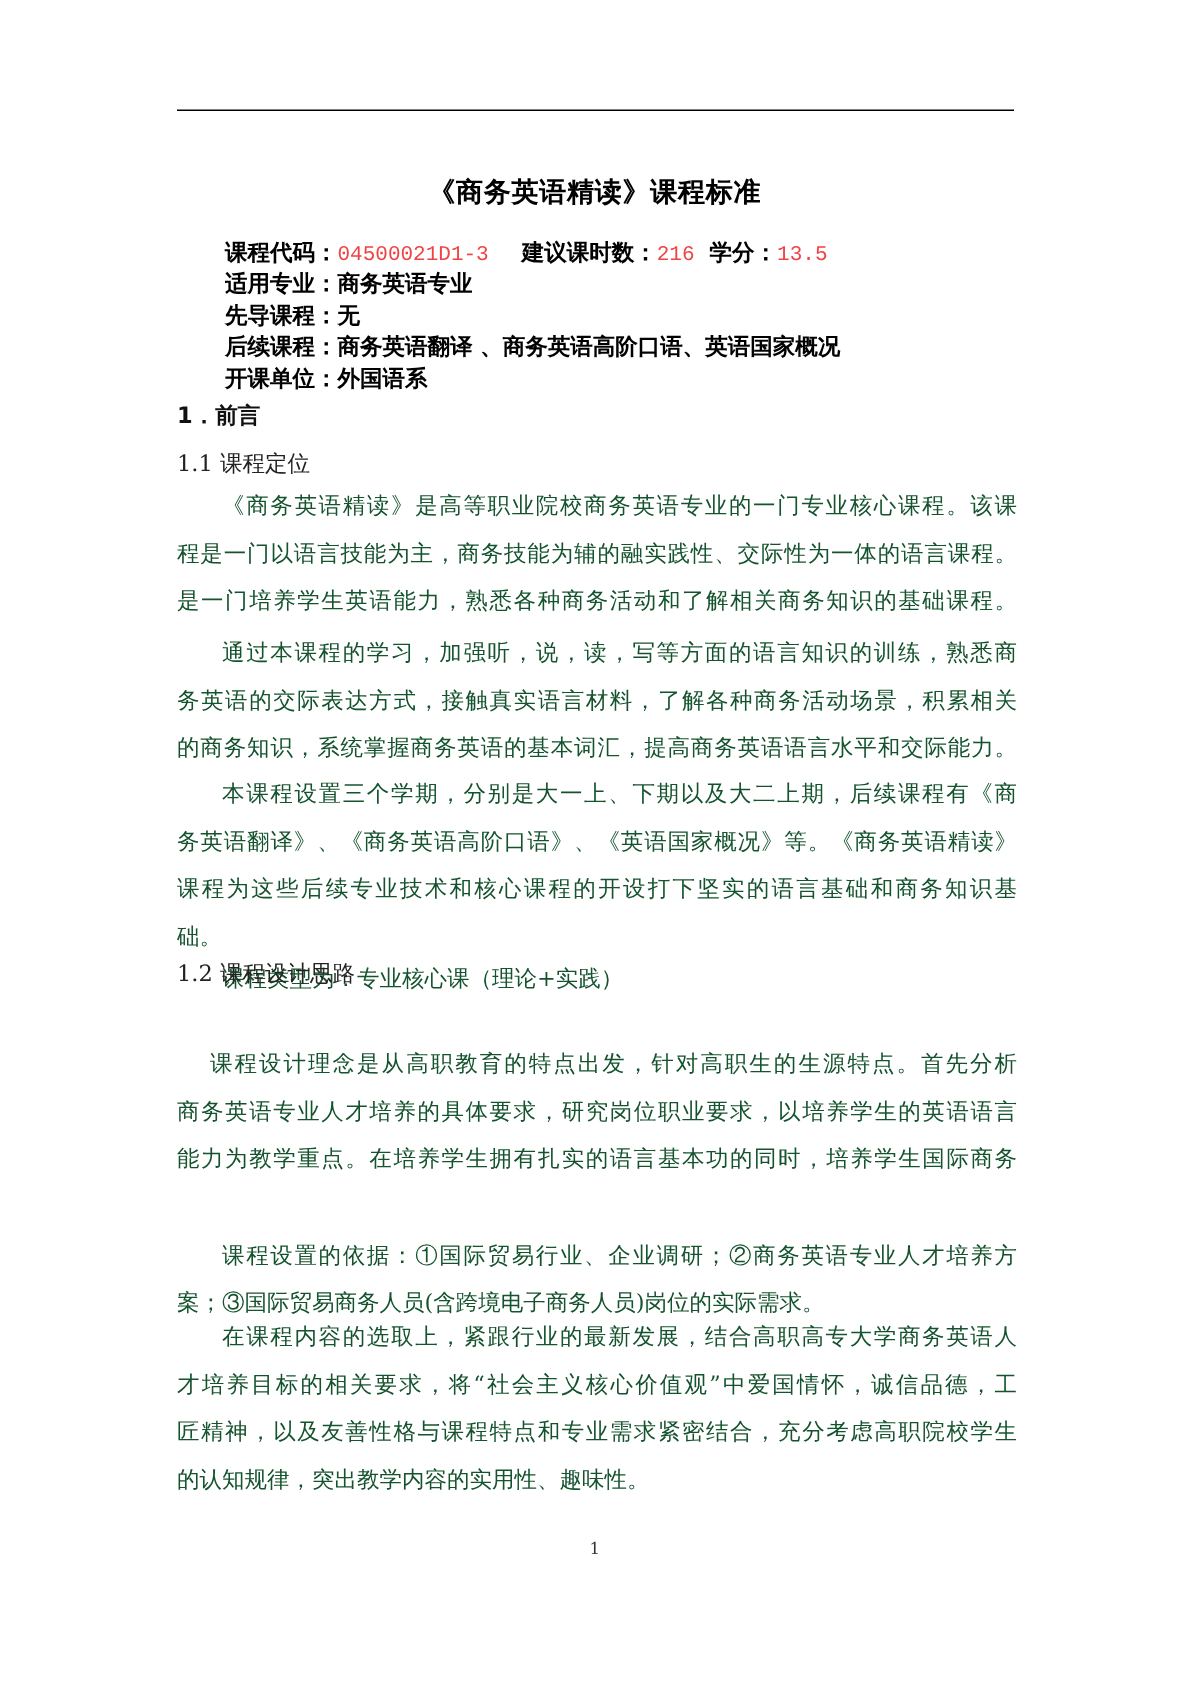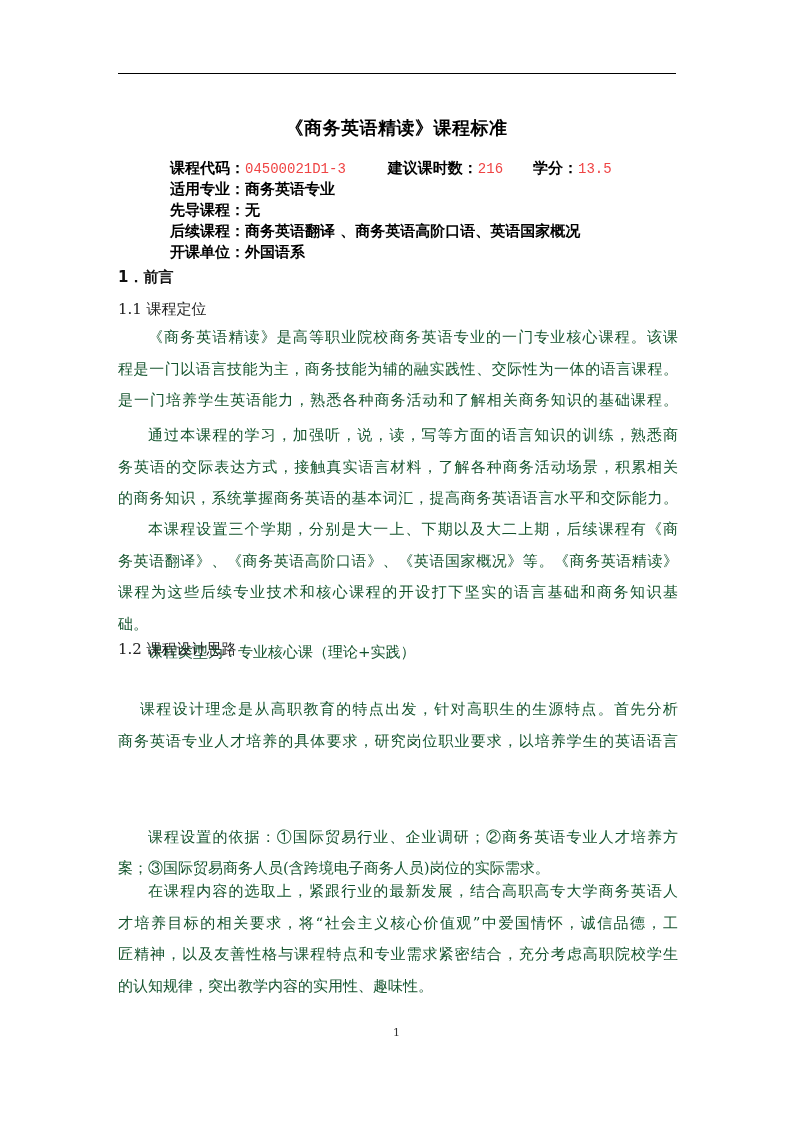--- a/index.html
+++ b/index.html
@@ -2,21 +2,21 @@
 <html><head>
   <meta charset="utf-8">
   <style>
     * { margin: 0; padding: 0; box-sizing: border-box; }
     html, body { width: 793px; height: 1122px; background: #ffffff; overflow: hidden; }
     body { position: relative; font-family: "DejaVu Serif", "Liberation Serif", serif; color: #111; }
     .page { position: absolute; left: 0; top: 0; width: 793px; height: 974px; background: #fff; }
     .header-rule { position: absolute; left: 118px; top: 73px; width: 558px; height: 1px; background: #000; }
     .title { position: absolute; left: 0; top: 116px; width: 793px; text-align: center; font-family: "DejaVu Sans", sans-serif; font-weight: bold; font-size: 18px; color: #000; letter-spacing: 0.5px; }
     .meta { position: absolute; left: 150px; font-size: 15px; line-height: 21px; color: #000; }
-    .meta .lbl { font-family: "DejaVu Sans", sans-serif; font-weight: bold; margin-left: 20px; }
+    .meta .lbl { font-family: "DejaVu Sans", sans-serif; font-weight: bold; }
     .meta .val { font-family: "DejaVu Sans", sans-serif; font-weight: bold; }
     .meta .num { font-family: "Liberation Mono", monospace; font-weight: normal; color: #ef4444; font-size: 14px; }
     .meta .gap { display: inline-block; width: 22px; }
     .meta .gap2 { display: inline-block; width: 10px; }
     .h1 { position: absolute; left: 118px; top: 268px; font-family: "DejaVu Sans", sans-serif; font-weight: bold; font-size: 15px; }
     .h2 { position: absolute; left: 118px; font-size: 15px; color: #222; }
     .para { position: absolute; left: 118px; width: 560px; font-size: 15px; color: #14532d; line-height: 31.5px; text-align: justify; text-justify: inter-character; }
     .para .line { display: block; white-space: nowrap; text-align-last: justify; }
     .para .line.last { text-align-last: left; }
     .para .line.indent { padding-left: 30px; }
@@ -72,20 +72,21 @@
 
   <div class="para" style="top:637px;">
     <span class="line indent last">课程类型为：专业核心课（理论+实践）</span>
   </div>
 
   <div class="h2" style="top:640px;">1.2 课程设计思路</div>
 
   <div class="para" style="top:694px;">
     <span class="line indent" style="padding-left:22px;">课程设计理念是从高职教育的特点出发，针对高职生的生源特点。首先分析</span>
     <span class="line">商务英语专业人才培养的具体要求，研究岗位职业要求，以培养学生的英语语言</span>
+    <span class="line">能力为教学重点。在培养学生拥有扎实的语言基本功的同时，培养学生国际商务</span>
   </div>
 
   <div class="para" style="top:822px; line-height:31px;">
     <span class="line indent">课程设置的依据：①国际贸易行业、企业调研；②商务英语专业人才培养方</span>
     <span class="line last">案；③国际贸易商务人员(含跨境电子商务人员)岗位的实际需求。</span>
   </div>
 
   <div class="para" style="top:876px;">
     <span class="line indent">在课程内容的选取上，紧跟行业的最新发展，结合高职高专大学商务英语人</span>
     <span class="line">才培养目标的相关要求，将“社会主义核心价值观”中爱国情怀，诚信品德，工</span>

